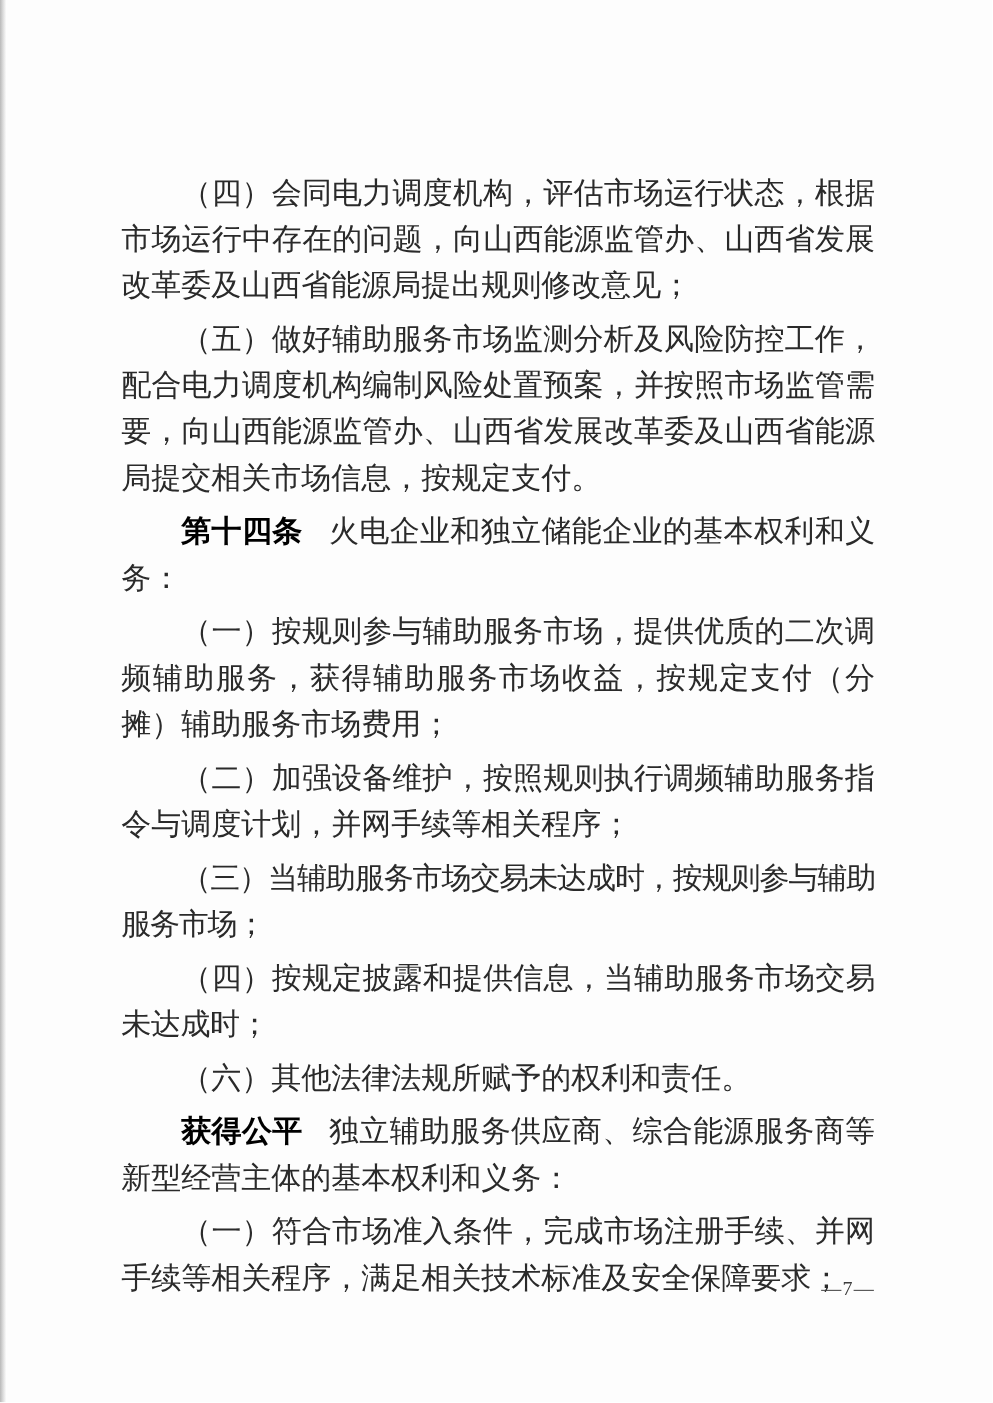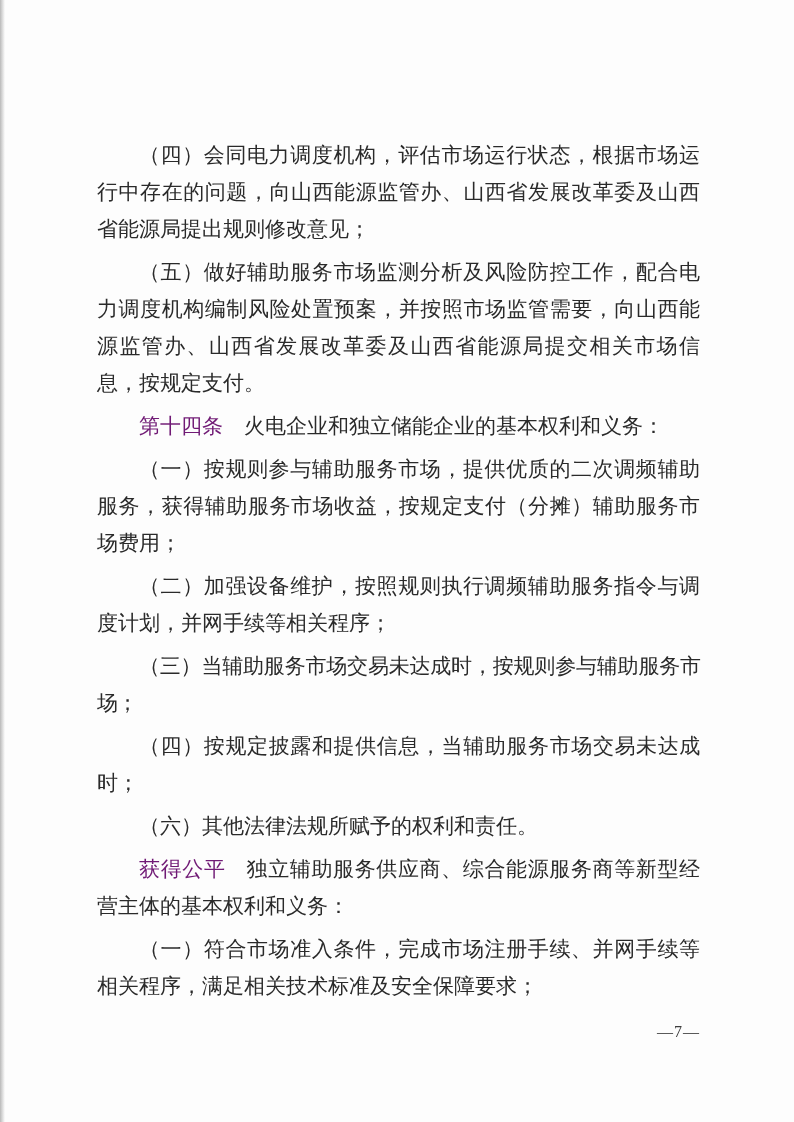--- a/index.html
+++ b/index.html
@@ -22,34 +22,34 @@
     width: 5px;
     height: 100%;
     background: linear-gradient(to right, #b9b9b9 0%, #d9d9d9 45%, rgba(255,255,255,0) 100%);
   }
   .doc-body {
     position: absolute;
     left: 97px;
     top: 137px;
     width: 603px;
     color: #2a2a2a;
-    font-size: 21px;
+    font-size: 24px;
     line-height: 37px;
     text-align: justify;
   }
   .doc-body p {
     margin: 0 0 6px 0;
     text-indent: 2em;
   }
   .doc-body p:last-child {
     margin-bottom: 13px;
   }
   .article-no {
-    font-weight: 400;
-    color: #701a75;
+    font-weight: 700;
+    color: #000000;
     margin-right: 21px;
     margin-top: 20px;
   }
   .squeeze-strong { letter-spacing: -1px; }
   .squeeze-light  { letter-spacing: -0.35px; }
   .page-number {
     position: absolute;
     top: 1022px;
     right: 94px;
     font-size: 16px;

